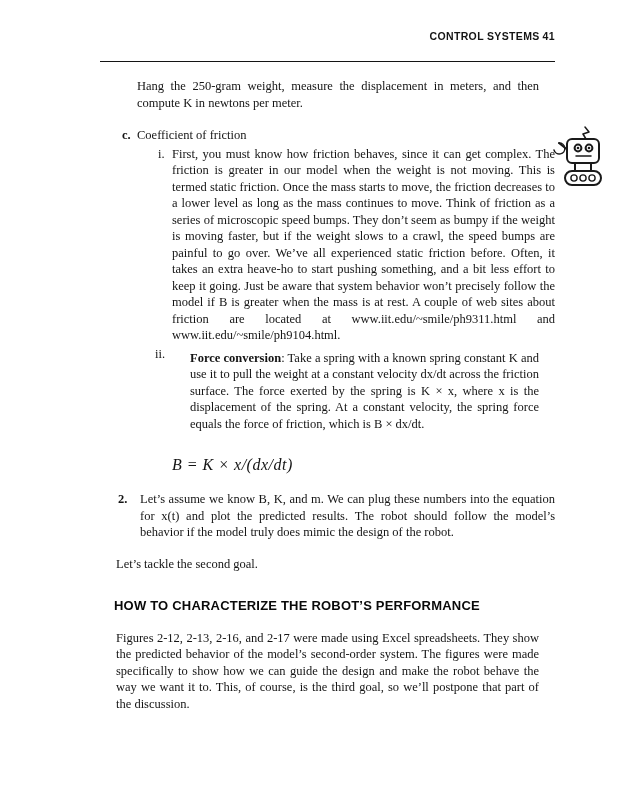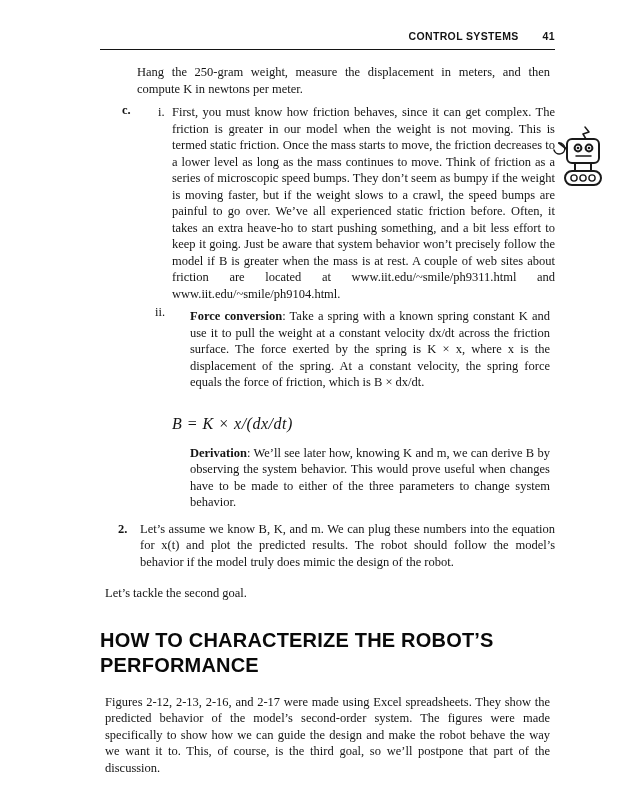--- a/index.html
+++ b/index.html
@@ -5,27 +5,27 @@
   html, body { margin: 0; padding: 0; }
   body {
     width: 620px; height: 800px; overflow: hidden;
     background: #ffffff; color: #141414;
     font-family: "Liberation Serif", serif;
   }
   .page {
     position: relative; width: 620px; height: 800px;
     box-sizing: border-box; padding: 30px 65px 0 100px;
   }
-  p { margin: 5px; }
+  p { margin: 16px; }
 
   .page-header {
-    display: flex; justify-content: flex-end; align-items: baseline; gap: 24px;
+    display: flex; justify-content: flex-end; align-items: baseline; gap: 3px;
     font-family: "Liberation Sans", sans-serif; font-weight: 700;
     font-size: 10.5px; letter-spacing: .35px;
-    padding-bottom: 7px; border-bottom: 1.2px solid #141414;
+    padding-bottom: 19px; border-bottom: 1.2px solid #141414;
   }
 
   .body-text { font-size: 12.5px; line-height: 1.32; text-align: justify; margin-top: 14px; }
   .intro { margin-left: 37px; }
 
   .li { display: flex; }
   .marker { flex: 0 0 auto; }
   .fill { flex: 1 1 auto; min-width: 0; }
 
   .li-c { margin-left: 22px; margin-top: 3px; }
@@ -45,22 +45,22 @@
     margin: 22px 24px 11px 0; letter-spacing: .5px;
   }
 
   .li-2 { margin-left: 18px; margin-top: 5px; }
   .li-2 > .marker { width: 22px; font-weight: 700; }
 
   .tackle { margin-top: 15px; text-align: left; }
 
   .section-heading {
     font-family: "Liberation Sans", sans-serif; font-weight: 700;
-    font-size: 20px; line-height: 1.28; letter-spacing: .2px;
-    color: #0a0a0a; margin: 26px 0 0 0; text-align: left;
+    font-size: 13px; line-height: 1.28; letter-spacing: .2px;
+    color: #0a0a0a; margin: 26px 0 0 14px; text-align: left;
   }
 
   .closing { margin-top: 15px; }
 
   .robot-art { position: absolute; top: 126px; left: 552px; width: 60px; height: 70px; }
 </style>
 </head>
 <body>
 
 <div class="page">
@@ -91,39 +91,37 @@
     </svg>
   </div>
 
   <div class="body-text">
 
     <p class="intro">Hang the 250-gram weight, measure the displacement in meters, and then compute K in newtons per meter.</p>
 
     <div class="li li-c">
       <span class="marker">c.</span>
       <div class="fill">
+        <div>Coefficient of friction</div>
 
         <div class="li li-i">
           <span class="marker">i.</span>
           <div class="fill">First, you must know how friction behaves, since it can get complex. The friction is greater in our model when the weight is not moving. This is termed static friction. Once the mass starts to move, the friction decreases to a lower level as long as the mass continues to move. Think of friction as a series of microscopic speed bumps. They don’t seem as bumpy if the weight is moving faster, but if the weight slows to a crawl, the speed bumps are painful to go over. We’ve all experienced static friction before. Often, it takes an extra heave-ho to start pushing something, and a bit less effort to keep it going. Just be aware that system behavior won’t precisely follow the model if B is greater when the mass is at rest. A couple of web sites about friction are located at www.iit.edu/~smile/ph9311.html and www.iit.edu/~smile/ph9104.html.</div>
         </div>
 
         <div class="li li-ii">
           <span class="marker">ii.</span>
           <div class="fill">
 
             <p class="block-indent">
               <span class="b">Force conversion</span><span>: Take a spring with a known spring constant K and use it to pull the weight at a constant velocity dx/dt across the friction surface. The force exerted by the spring is K × x, where x is the displacement of the spring. At a constant velocity, the spring force equals the force of friction, which is B × dx/dt.</span>
             </p>
 
             <div class="equation">B  =  K  ×  x/(dx/dt)</div>
 
-            <p class="block-indent">
-              <span class="b">Derivation</span><span>: We’ll see later how, knowing K and m, we can derive B by observing the system behavior. This would prove useful when changes have to be made to either of the three parameters to change system behavior.</span>
-            </p>
           </div>
         </div>
 
       </div>
     </div>
 
     <div class="li li-2">
       <span class="marker">2.</span>
       <div class="fill">Let’s assume we know B, K, and m. We can plug these numbers into the equation for x(t) and plot the predicted results. The robot should follow the model’s behavior if the model truly does mimic the design of the robot.</div>
     </div>

